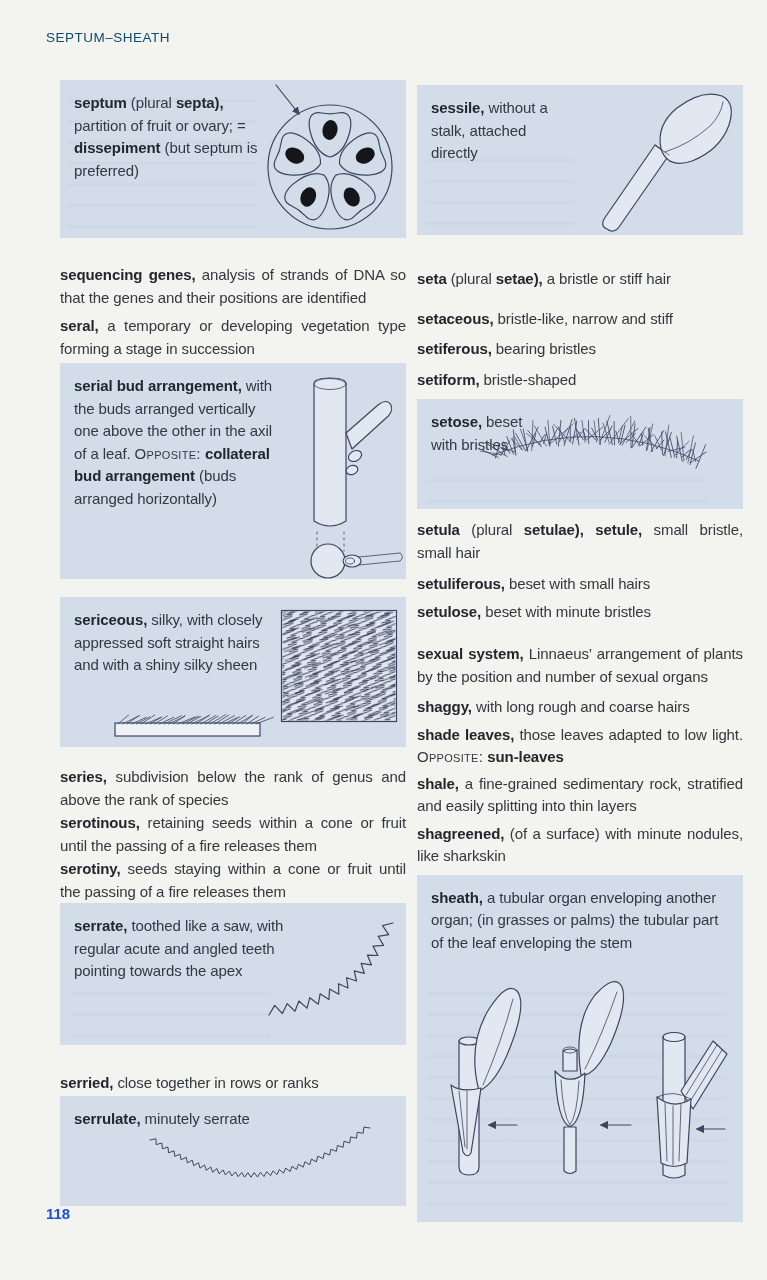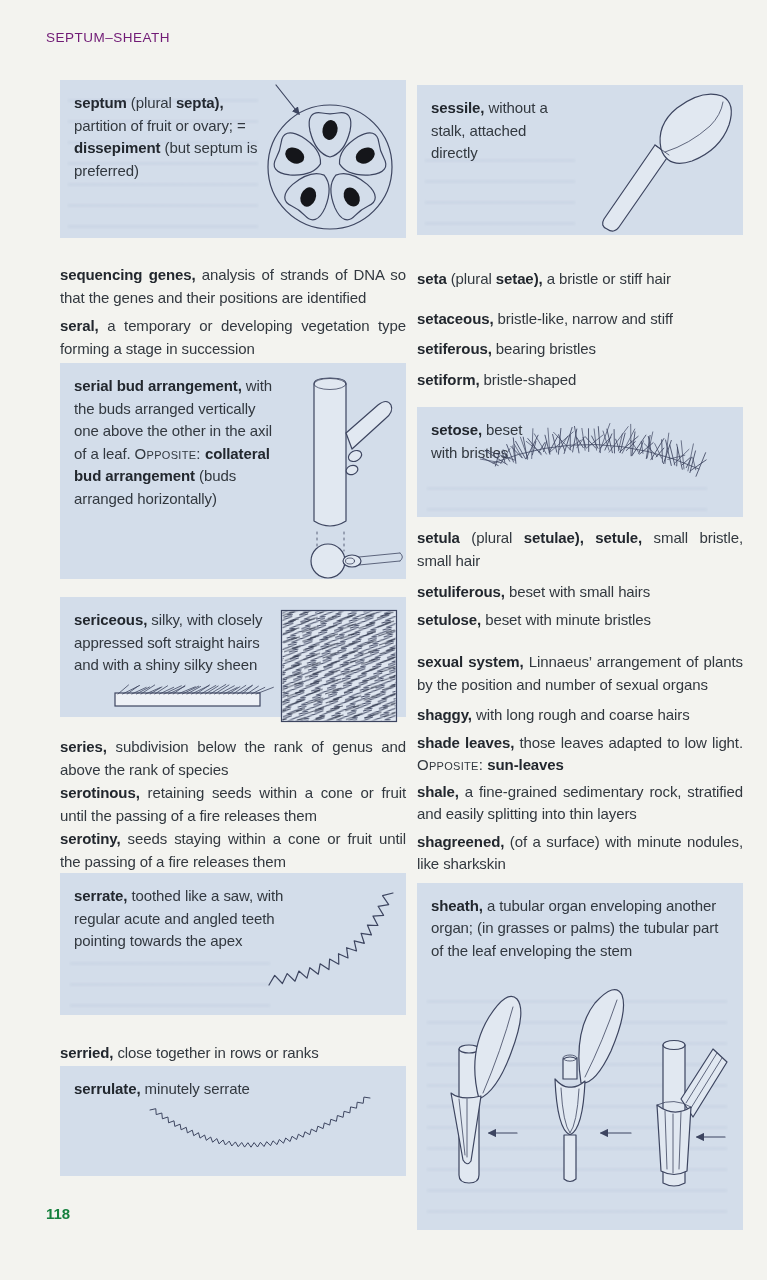--- a/index.html
+++ b/index.html
@@ -8,22 +8,22 @@
     --ink:#3d4560;
     --text:#32383f;
     --bold:#22272e;
   }
   *{box-sizing:border-box}
   html,body{margin:0;padding:0}
   body{width:767px;height:1280px;font-family:"Liberation Sans","DejaVu Sans",sans-serif;background:#e9e9e5}
   .page{position:relative;width:767px;height:1280px;overflow:hidden;
     background:linear-gradient(90deg,#ececе8 0,#f3f3ef 2%,#f4f4f0 94%,#f8f8f5 100%);
     background-color:var(--pagebg);}
-  .running-head{position:absolute;left:46px;top:30px;font-size:13.5px;letter-spacing:.5px;color:#701a75;font-weight:400}
-  .folio{position:absolute;left:46px;top:1205px;font-size:15px;font-weight:700;color:#15803d}
+  .running-head{position:absolute;left:46px;top:30px;font-size:13.5px;letter-spacing:.5px;color:#0c4a6e;font-weight:400}
+  .folio{position:absolute;left:46px;top:1205px;font-size:15px;font-weight:700;color:#1d4ed8}
   .col{position:absolute}
   .col-left{left:60px;top:80px;width:346px}
   .col-right{left:417px;top:85px;width:326px}
   .entry{position:relative}
   .def{margin:0;font-size:15px;line-height:22.5px;letter-spacing:-0.1px;color:var(--text);text-align:justify}
   .boxed{background:var(--boxbg);padding:12px 14px;width:100%}
   .boxed .def{text-align:left}
   .seg-b{font-weight:700;color:var(--bold)}
   .seg-sc{font-variant:small-caps;letter-spacing:.3px}
   .fig{position:absolute}
@@ -99,21 +99,21 @@
         <ellipse class="fl" cx="90" cy="101" rx="6" ry="4.5" transform="rotate(-20 90 101)"></ellipse>
         <line class="ln thin" x1="55" y1="163" x2="55" y2="184" stroke-dasharray="2 4"></line>
         <line class="ln thin" x1="82" y1="163" x2="82" y2="182" stroke-dasharray="2 4"></line>
         <circle class="fl" cx="66" cy="192" r="17"></circle>
         <ellipse class="fl" cx="90" cy="192" rx="9" ry="6"></ellipse>
         <ellipse class="ln thin" cx="88" cy="192" rx="4.5" ry="3"></ellipse>
         <path class="ln thin" d="M97,188 L138,184 M97,196 L138,192 M138,184 Q143,188 138,192"></path>
       </svg>
     </div>
 
-    <div class="entry boxed" style="height:120px;margin-bottom:19px">
+    <div class="entry boxed" style="height:150px;margin-bottom:19px">
       <p class="def" style="width:206px"><span class="seg seg-b">sericeous,</span><span class="seg"> silky, with closely appressed soft straight hairs and with a shiny silky sheen</span></p>
       <svg class="fig" style="right:8px;top:12px" width="118" height="114" viewBox="0 0 118 114">
         <defs>
           <pattern id="silk1" width="16" height="7" patternUnits="userSpaceOnUse" patternTransform="rotate(-9)">
             <path d="M-1,5 l12,-3 M6,7 l12,-3 M2,2 l10,-2" stroke="#3d4560" stroke-width="1" fill="none"></path>
           </pattern>
           <pattern id="silk2" width="19" height="9" patternUnits="userSpaceOnUse" patternTransform="rotate(-4)">
             <path d="M1,7 l14,-4 M9,4 l9,-2" stroke="#2c3348" stroke-width="0.8" fill="none"></path>
           </pattern>
         </defs>
@@ -178,21 +178,21 @@
     </div>
 
     <div class="entry" style="margin-bottom:8px">
       <p class="def"><span class="seg seg-b">setaceous,</span><span class="seg"> bristle-like, narrow and stiff</span></p>
     </div>
 
     <div class="entry" style="margin-bottom:8px">
       <p class="def"><span class="seg seg-b">setiferous,</span><span class="seg"> bearing bristles</span></p>
     </div>
 
-    <div class="entry" style="margin-bottom:16px">
+    <div class="entry" style="margin-bottom:8px">
       <p class="def"><span class="seg seg-b">setiform,</span><span class="seg"> bristle-shaped</span></p>
     </div>
 
     <div class="entry boxed" style="height:110px;margin-bottom:10px">
       <div class="ghost" style="left:10px;bottom:6px;width:280px;height:40px"></div>
       <p class="def" style="width:106px"><span class="seg seg-b">setose,</span><span class="seg"> beset with bristles</span></p>
       <svg class="fig" style="left:64px;top:12px" width="232" height="64" viewBox="0 0 232 64">
         <path class="ln thin" d="M12,44 Q115,4 218,50"></path>
         <path class="ln" style="stroke-width:.85" d="M17.2,46.5L0.4,38.4M14.4,47.0L18.5,32.7M26.2,45.6L4.1,31.6M23.9,43.5L21.1,32.1M28.7,42.3L22.3,30.8M32.5,43.0L25.7,25.5M34.9,44.3L32.3,18.9M41.3,38.9L29.9,27.4M44.5,39.7L34.6,22.3M46.4,40.2L42.2,18.1M45.1,39.8L57.1,16.2M51.4,35.8L54.9,22.3M60.3,35.9L46.8,19.5M58.0,33.0L63.9,23.5M62.5,32.6L65.7,22.2M68.6,34.4L64.0,16.2M68.2,33.1L76.8,17.1M75.8,33.2L71.6,15.4M77.4,35.2L79.9,9.4M83.8,31.7L77.6,15.7M83.1,34.5L91.1,8.4M89.2,30.7L89.3,15.8M91.6,33.0L95.8,10.0M98.0,33.9L93.5,7.4M102.3,28.7L95.7,18.5M104.8,28.5L102.1,18.5M107.7,32.5L107.5,9.7M114.6,29.0L104.1,17.5M117.0,29.3L110.6,17.0M119.3,33.7L117.3,7.6M119.1,29.1L129.7,18.5M123.9,31.1L130.9,14.9M131.4,33.7L125.9,10.1M133.5,34.0L133.1,10.5M138.1,30.3L134.7,20.2M139.2,33.6L144.1,14.2M138.7,33.0L157.2,17.3M145.3,31.5L154.4,22.5M150.8,36.7L154.0,12.9M151.2,36.3L164.9,16.1M157.7,34.7L162.4,21.9M158.6,35.1L172.2,23.6M165.3,39.6L169.1,16.4M171.5,40.4L167.3,17.4M169.8,40.8L182.9,19.5M175.1,38.0L182.9,29.1M181.5,43.3L180.7,20.7M182.5,44.6L190.3,21.4M190.3,46.5L184.6,21.0M193.8,46.0L188.8,26.1M195.7,46.9L196.5,28.4M201.3,50.3L195.7,25.2M200.8,46.1L208.7,39.0M205.3,48.6L210.6,38.1M208.9,53.6L214.5,31.9M209.4,51.8L225.2,40.9M215.0,57.3L224.6,33.7"></path>
         <path class="ln" style="stroke-width:.7" d="M21.0,43.9L-0.6,40.1M19.7,44.4L28.9,29.6M34.3,41.3L5.3,31.3M34.0,40.4L31.7,26.8M41.1,38.7L33.3,25.3M46.8,38.9L39.4,18.1M50.7,39.6L51.9,9.7M60.2,34.2L45.3,22.4M65.4,35.0L53.3,14.8M68.9,35.4L66.9,9.1M68.8,33.2L92.2,12.9M78.1,30.9L86.7,17.2M89.9,31.3L72.6,13.3M89.2,28.4L100.0,21.1M95.8,28.8L103.2,18.4M104.1,31.3L100.9,9.4M105.3,29.2L122.0,16.0M115.6,31.2L113.1,9.9M118.4,33.0L128.9,4.5M128.0,31.2L122.0,12.0M128.1,33.2L147.2,7.6M137.4,31.8L141.4,14.8M141.2,34.3L153.8,10.0M150.0,36.8L149.7,5.3M157.6,33.3L149.7,21.4M162.0,34.5L160.2,22.4M166.1,39.0L171.8,12.9M176.3,37.3L163.2,24.6M180.7,39.3L173.7,24.6M184.0,44.6L187.8,14.1M186.8,40.4L203.8,36.2M193.1,44.7L208.0,30.3M203.0,50.0L200.2,21.7M206.9,51.9L212.4,24.9M214.7,50.8L211.7,38.6"></path>

